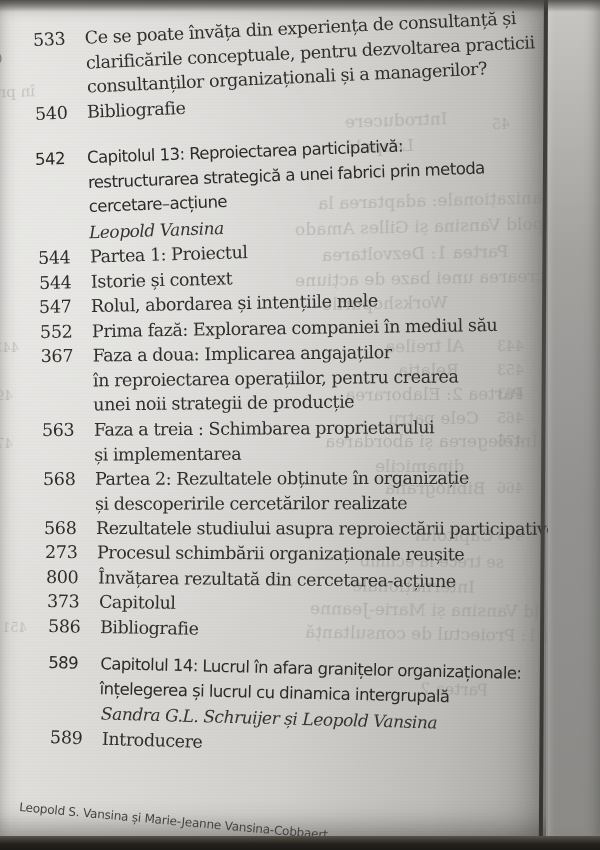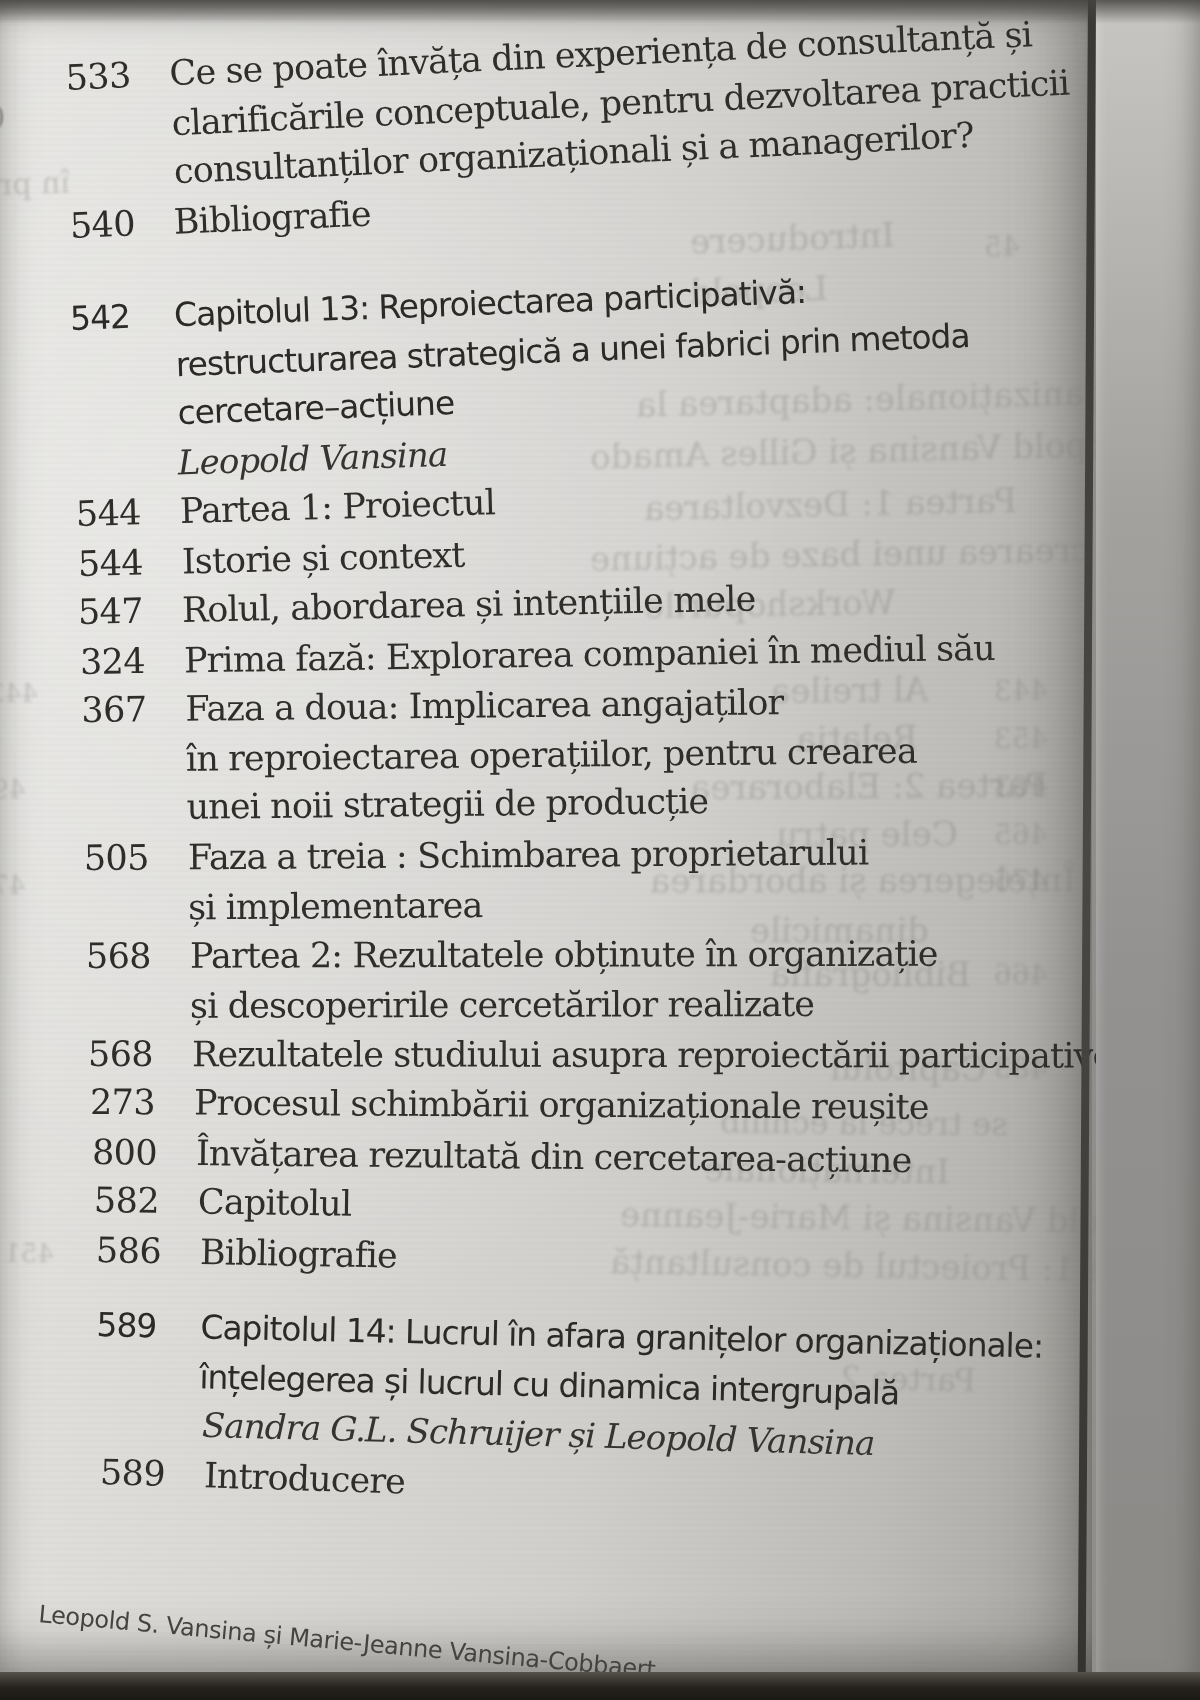--- a/index.html
+++ b/index.html
@@ -182,35 +182,35 @@
             <div class="line">Istorie și context</div>
           </div>
         </div>
         <div class="row serif" style="transform: rotate(-1.13deg); margin-left: 5.4px;">
           <span class="num">547</span>
           <div class="lines">
             <div class="line">Rolul, abordarea și intențiile mele</div>
           </div>
         </div>
         <div class="row serif" style="transform: rotate(-0.89deg); margin-left: 6.3px;">
-          <span class="num">324</span>
+          <span class="num">552</span>
           <div class="lines">
             <div class="line">Prima fază: Explorarea companiei în mediul său</div>
           </div>
         </div>
         <div class="row serif" style="transform: rotate(-0.64deg); margin-left: 7.2px;">
           <span class="num">367</span>
           <div class="lines">
             <div class="line">Faza a doua: Implicarea angajaților</div>
             <div class="line">în reproiectarea operațiilor, pentru crearea</div>
             <div class="line">unei noii strategii de producție</div>
           </div>
         </div>
         <div class="row serif" style="transform: rotate(-0.4deg); margin-left: 8.1px;">
-          <span class="num">505</span>
+          <span class="num">563</span>
           <div class="lines">
             <div class="line">Faza a treia : Schimbarea proprietarului</div>
             <div class="line">și implementarea</div>
           </div>
         </div>
         <div class="row serif" style="transform: rotate(-0.16deg); margin-left: 9px;">
           <span class="num">568</span>
           <div class="lines">
             <div class="line">Partea 2: Rezultatele obținute în organizație</div>
             <div class="line">și descoperirile cercetărilor realizate</div>
@@ -228,21 +228,21 @@
             <div class="line">Procesul schimbării organizaționale reușite</div>
           </div>
         </div>
         <div class="row serif" style="transform: rotate(0.58deg); margin-left: 11.7px;">
           <span class="num">800</span>
           <div class="lines">
             <div class="line">Învățarea rezultată din cercetarea-acțiune</div>
           </div>
         </div>
         <div class="row serif" style="transform: rotate(0.82deg); margin-left: 12.6px;">
-          <span class="num">582</span>
+          <span class="num">373</span>
           <div class="lines">
             <div class="line">Capitolul</div>
           </div>
         </div>
         <div class="row serif" style="transform: rotate(1.07deg); margin-left: 13.5px;">
           <span class="num">586</span>
           <div class="lines">
             <div class="line">Bibliografie</div>
           </div>
         </div>

